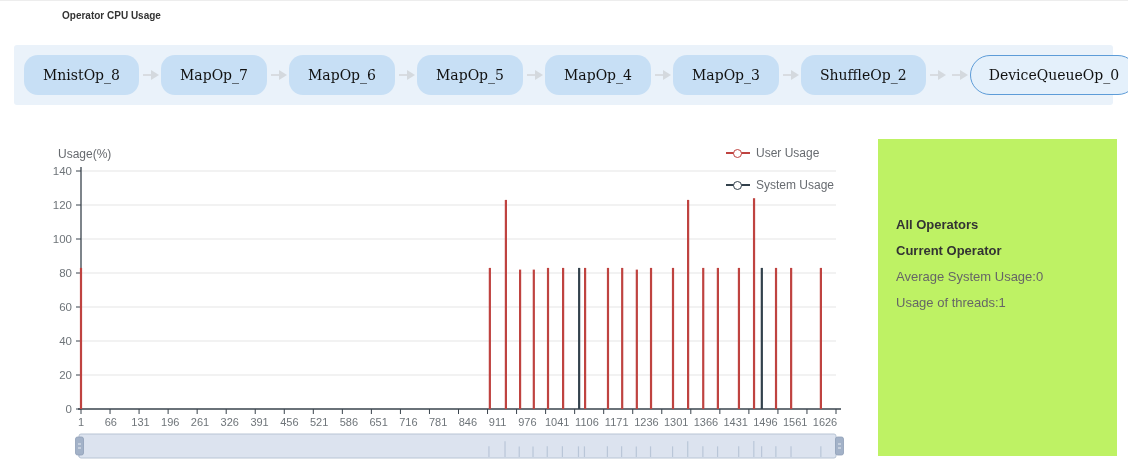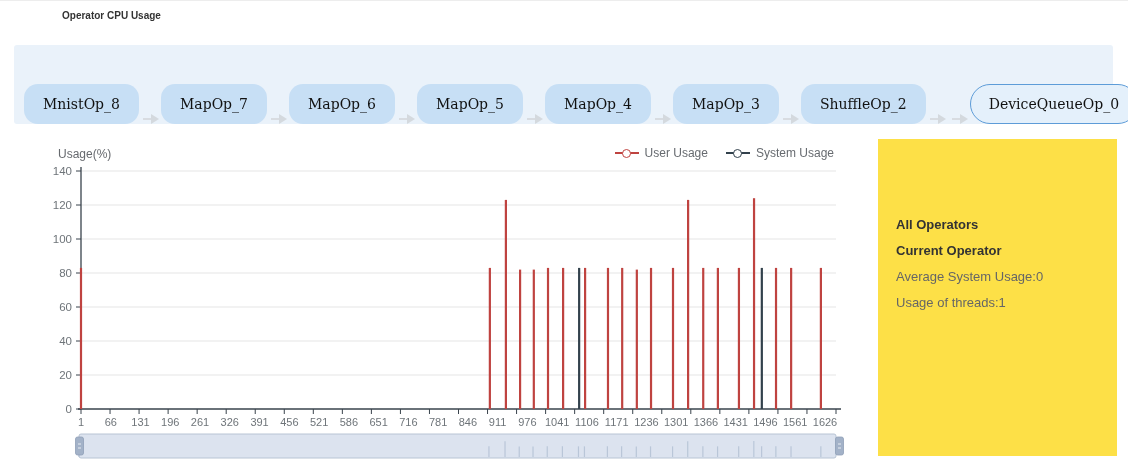--- a/index.html
+++ b/index.html
@@ -6,56 +6,56 @@
   body{
     width:1128px;height:466px;position:relative;background:#fff;
     font-family:"Liberation Sans",sans-serif;overflow:hidden;
     border-top:1px solid #ededed;box-sizing:border-box;
   }
   .page-title{
     position:absolute;left:14px;top:9px;font-size:10px;font-weight:bold;color:#333;margin-left:48px;
   }
   
   .pipeline{
-    position:absolute;left:14px;top:44px;width:1099px;height:79px;
+    position:absolute;left:14px;top:44px;width:1099px;height:60px;
     background:#eaf2fa;border-radius:3px;
-    display:flex;align-items:flex-end;padding:0 10px;box-sizing:border-box;
+    display:flex;align-items:center;padding:0 10px;box-sizing:border-box;
   }
   .op-node{
     background:#c7dff5;border:1px solid transparent;border-radius:14px;
     padding:11px 18px;font-family:"DejaVu Serif",serif;font-size:14px;color:#111;
     white-space:nowrap;flex:0 0 auto;cursor:pointer;
   }
   .op-node.selected{
     background:#e4f0fb;border:1.5px solid #5d9cd8;border-radius:20px;
   }
   .op-arrow{flex:1 1 auto;height:10px;position:relative;min-width:18px;margin:0 2px;}
   .op-arrow .shaft{
     position:absolute;left:2px;right:8px;top:4.25px;height:1.5px;background:#d8dce1;
   }
   .op-arrow .head{
     position:absolute;right:0;top:0;width:0;height:0;
     border-left:8px solid #d4d9de;border-top:5px solid transparent;border-bottom:5px solid transparent;
   }
   
   .chart-wrap{position:absolute;left:16px;top:132px;width:876px;height:334px;}
   .y-axis-title{position:absolute;left:42px;top:14px;font-size:12px;color:#66696e;}
-  .legend{position:absolute;top:13px;right:58px;display:flex;gap:18px;align-items:flex-start;}
+  .legend{position:absolute;top:13px;right:58px;display:flex;gap:18px;align-items:flex-start;flex-direction:column;}
   .legend-item{display:flex;align-items:center;gap:6px;cursor:pointer;}
   .legend-icon{position:relative;width:24px;height:12px;display:inline-block;}
   .legend-icon .l-line{position:absolute;left:0;right:0;top:5.25px;height:1.5px;}
   .legend-icon .l-circle{
     position:absolute;left:7px;top:1.5px;width:7px;height:7px;border-radius:50%;
     background:#fff;border:1.5px solid #000;
   }
   .legend-label{font-size:12px;color:#676b70;}
   
   .side-panel{
     position:absolute;left:878px;top:138px;width:239px;height:317px;
-    background:#fde047;box-sizing:border-box;padding:78px 12px 0 18px;
+    background:#bef264;box-sizing:border-box;padding:78px 12px 0 18px;
   }
   .side-panel .sec-header{font-size:13px;font-weight:bold;color:#333;margin:0 0 11px 0;}
   .side-panel .sec-row{font-size:13px;color:#666;margin:0 0 11px 0;}
   svg text{font-family:"Liberation Sans",sans-serif;}
 </style>
 </head>
 <body>
 
 <div class="page-title">Operator CPU Usage</div>
 

